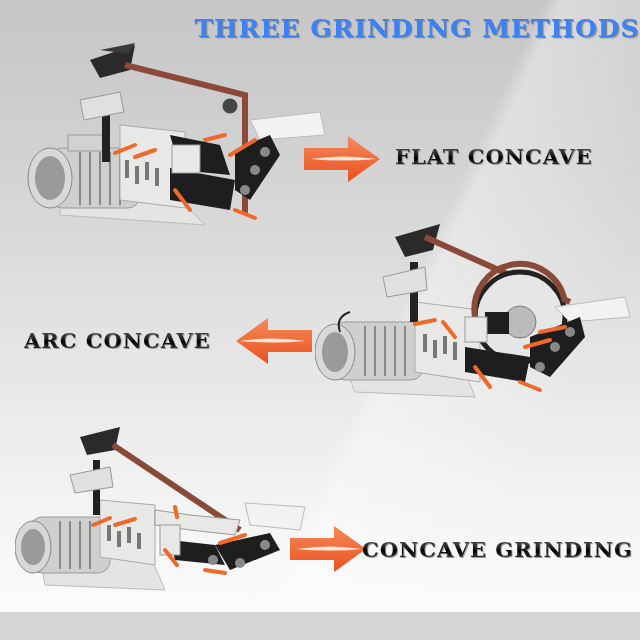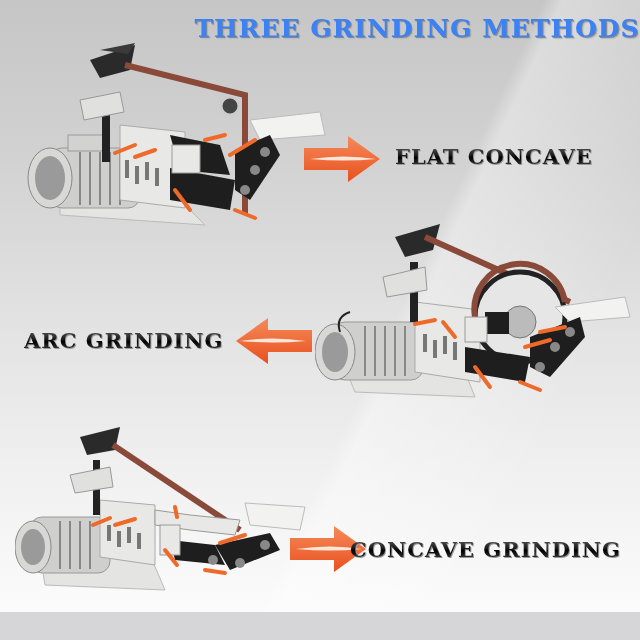--- a/index.html
+++ b/index.html
@@ -144,21 +144,21 @@
 <svg class="arrow" style="left:236px;top:318px" viewBox="0 0 76 46">
   <defs>
       <linearGradient id="ag2" x1="0" x2="0" y1="0" y2="1">
         <stop offset="0" stop-color="#f58a5a"></stop>
         <stop offset="1" stop-color="#e9501f"></stop>
       </linearGradient>
     </defs>
   <polygon points="76,12 32,12 32,0 0,23 32,46 32,34 76,34" fill="url(#ag2)"></polygon>
   <path d="M70,23 Q36,18 4,23 Q36,26 70,23 Z" fill="#ffe6d8"></path>
 </svg>
-<div class="label" style="left:24px;top:328px">ARC GRINDING</div>
+<div class="label" style="left:24px;top:328px">ARC CONCAVE</div>
 
 <svg class="machine" style="left:15px;top:425px" width="300" height="170" viewBox="0 0 300 170">
   <polygon points="25,130 135,130 150,165 30,160" fill="#e4e4e2" stroke="#bbb"></polygon>
   <rect x="15" y="92" width="80" height="56" rx="12" fill="#cfcfcd" stroke="#999"></rect>
   <g stroke="#888" stroke-width="2">
       <line x1="45" y1="96" x2="45" y2="144"></line>
       <line x1="55" y1="96" x2="55" y2="144"></line>
       <line x1="65" y1="96" x2="65" y2="144"></line>
       <line x1="75" y1="96" x2="75" y2="144"></line>
     </g>
@@ -196,13 +196,13 @@
 <svg class="arrow" style="left:290px;top:526px" viewBox="0 0 76 46">
   <defs>
       <linearGradient id="ag3" x1="0" x2="0" y1="0" y2="1">
         <stop offset="0" stop-color="#f58a5a"></stop>
         <stop offset="1" stop-color="#e9501f"></stop>
       </linearGradient>
     </defs>
   <polygon points="0,12 44,12 44,0 76,23 44,46 44,34 0,34" fill="url(#ag3)"></polygon>
   <path d="M6,23 Q40,18 72,23 Q40,26 6,23 Z" fill="#ffe6d8"></path>
 </svg>
-<div class="label" style="left:350px;top:537px">CONCAVE GRINDING</div>
+<div class="label" style="left:362px;top:537px">CONCAVE GRINDING</div>
 
 </body></html>

